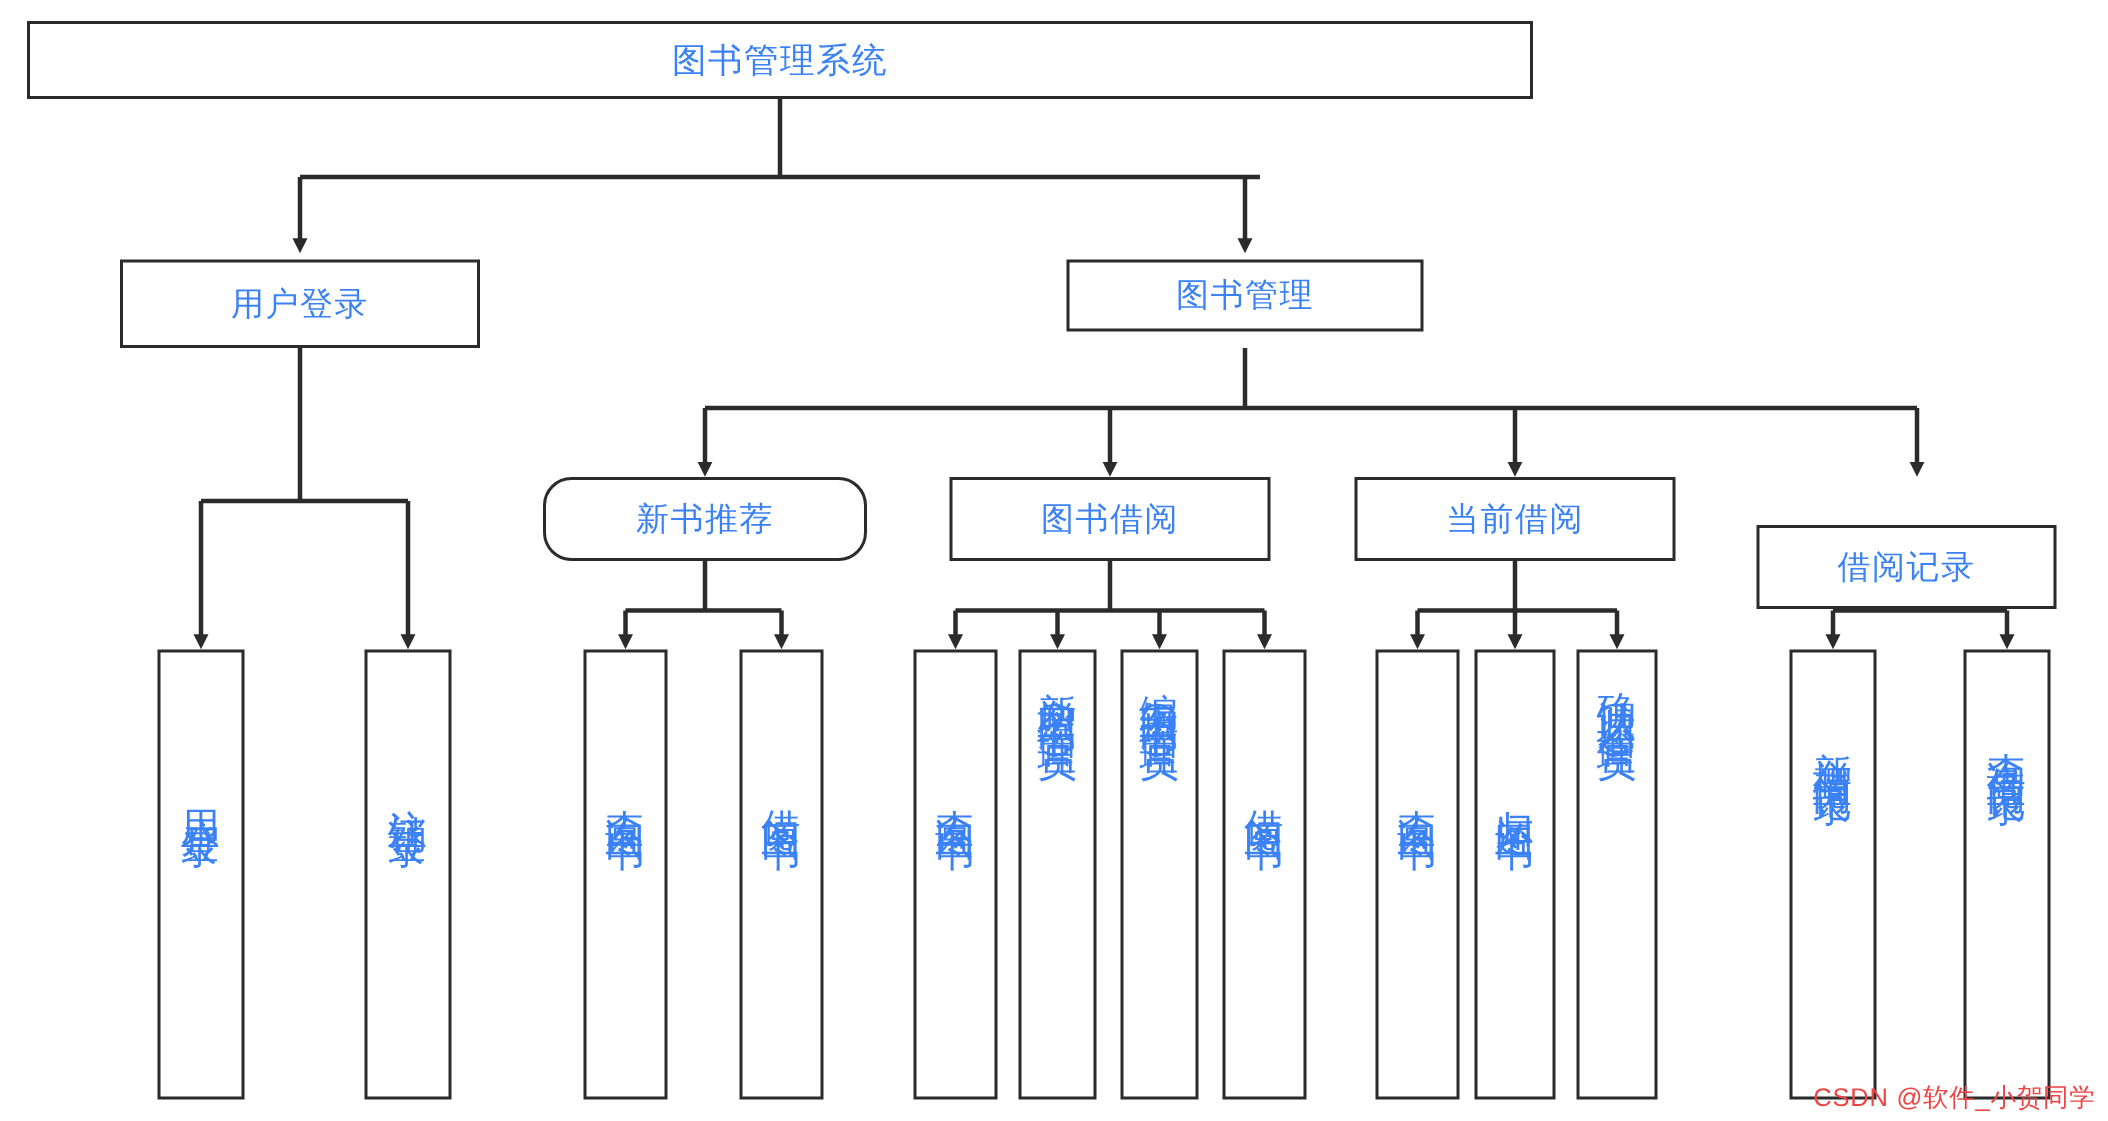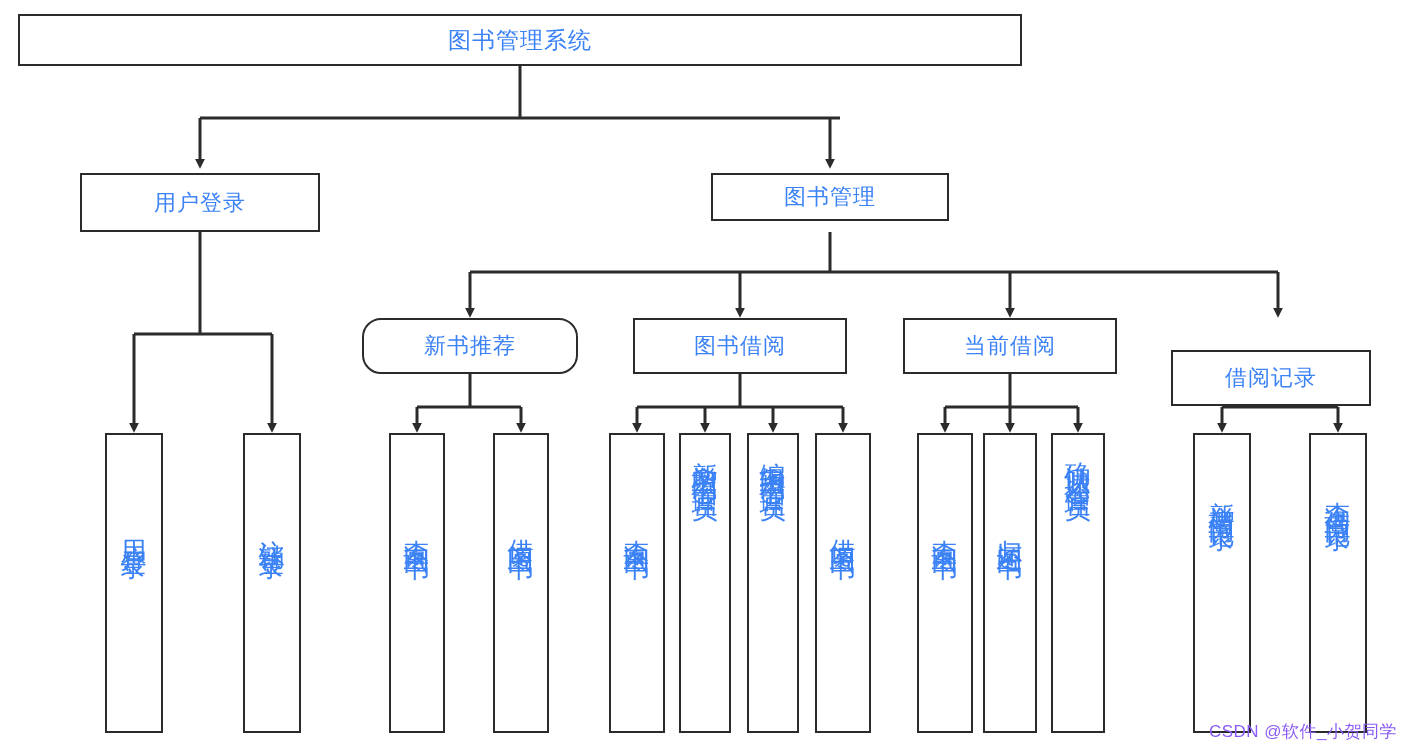--- a/index.html
+++ b/index.html
@@ -53,21 +53,21 @@
     letter-spacing:5px;
     white-space:nowrap;
   }
 
   
   #watermark{
     position:absolute;
     right:8px;
     bottom:4px;
     font-size:17px;
-    color:#8b5cf6;
+    color:#ef4444;
     letter-spacing:0.5px;
     white-space:nowrap;
     pointer-events:none;
   }
 </style>
 </head>
 <body>
 
 <div id="canvas">
 

